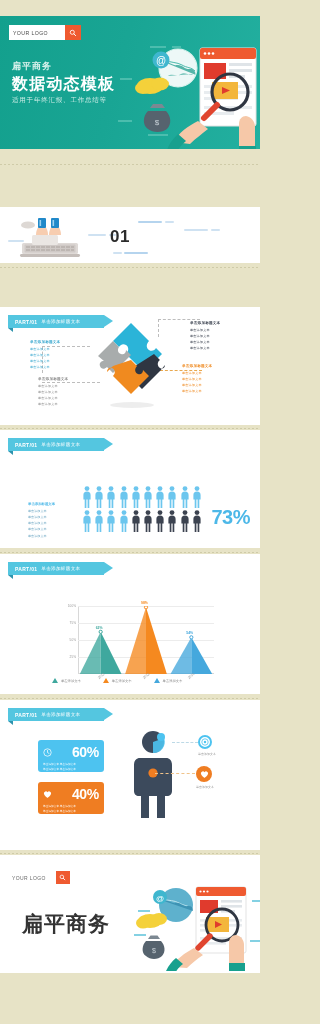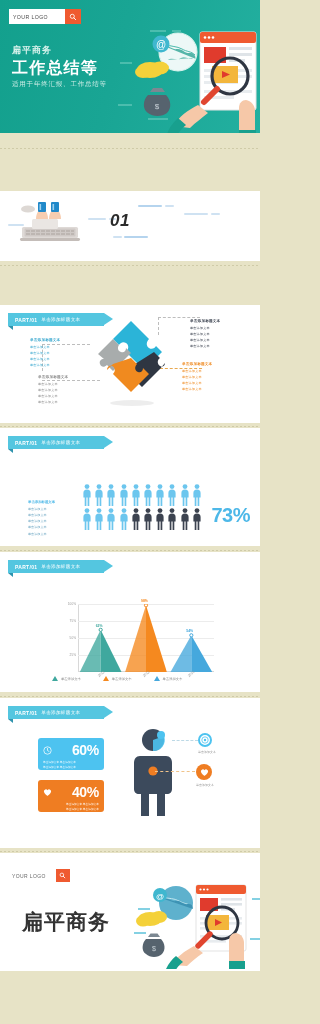--- a/index.html
+++ b/index.html
@@ -1,21 +1,21 @@
 <!DOCTYPE html>
 <html><head>
 <meta charset="utf-8">
 <style>
   * { box-sizing: border-box; margin:0; padding:0; }
   html,body { background:#e7e3c6; }
   body {
     width:260px; height:1024px; position:relative; overflow:hidden;
     font-family:"Liberation Sans", sans-serif;
   }
-  .page { width:260px; position:relative; }
+  .page { width:260px; position:relative;margin-top:16px; }
 
   
   .slide { width:260px; background:#fff; position:relative; overflow:hidden; }
 
   
   .hero { height:133px; background:#1ba392; position:relative; overflow:hidden; }
   .hero-bg-grad { position:absolute; inset:0;
      background:linear-gradient(105deg,#13a08d 0%,#19a594 45%,#23b0a0 100%); }
   .logo-box { position:absolute; left:9px; top:9px; display:flex; height:15px; z-index:6; }
   .logo-field { background:#fff; width:56px; display:flex; align-items:center;
@@ -30,21 +30,21 @@
   .hero-art { position:absolute; right:-4px; top:22px; width:130px; height:112px; }
   .dashline { position:absolute; height:1.6px; background:#5cc4b6; opacity:.75; }
 
   
   .gap { background:#e7e3c6; width:260px; }
   .gap-dot { background:#e7e3c6; width:260px; position:relative; }
   .dotline { position:absolute; left:0; right:0; height:1px;
     background-image:repeating-linear-gradient(to right,#cfcba8 0 2px,transparent 2px 4px); }
 
   
-  .s2 { height:70px;font-style:italic; }
+  .s2 { height:56px; }
   .s2 .lap { position:absolute; left:14px; top:6px; width:72px; height:48px; }
   .s2 .num { position:absolute; left:110px; top:20px; font-size:17px; font-weight:bold;
      color:#2b2b2b; font-family:"Liberation Sans", sans-serif; letter-spacing:.5px;}
   .fakebar { position:absolute; background:#cfe2f2; height:2.2px; border-radius:1px;}
   .fakebar.d { background:#b5d4ee; }
 
   
   .ribbon { position:relative; height:13px; width:96px; margin:8px 0 0 8px;
      background:#54c6e0; display:flex; align-items:center; padding-left:7px; }
   .ribbon:after { content:""; position:absolute; right:-9px; top:0;
@@ -132,21 +132,21 @@
       <div class="logo-btn">
         <svg viewBox="0 0 16 16">
           <circle cx="6.6" cy="6.6" r="4.1" fill="none" stroke="#fff" stroke-width="1.7"></circle>
           <line x1="9.8" y1="9.8" x2="13.4" y2="13.4" stroke="#fff" stroke-width="1.9" stroke-linecap="round"></line>
         </svg>
       </div>
     </div>
 
     <div class="hero-text">
       <div class="hero-sub1">扁平商务</div>
-      <div class="hero-title">工作总结等</div>
+      <div class="hero-title">数据动态模板</div>
       <div class="hero-sub2">适用于年终汇报、工作总结等</div>
     </div>
 
     <svg class="hero-art" viewBox="0 0 130 112">
 
       <circle cx="44" cy="30" r="19" fill="#ffffff" opacity=".92"></circle>
       <path d="M31 22c6 3 12 2 17 5s9 2 13 6" stroke="#49b9ab" stroke-width="1" fill="none"></path>
       <path d="M30 24c5-1 8 4 13 3s8 5 13 4 6 6 6 6" fill="#3aa99b" opacity=".85"></path>
       <path d="M34 38c4-3 9 1 13-2s9 3 12 0" fill="#3aa99b" opacity=".7"></path>
       <circle cx="44" cy="30" r="19" fill="none" stroke="#d8f2ec" stroke-width="1.1"></circle>
@@ -503,21 +503,21 @@
         </svg>
         <span class="pc">60%</span>
       </div>
       <div class="body">
         <div>单击添加文本 单击添加文本</div>
         <div>单击添加文本 单击添加文本</div>
         <div>单击添加文本 单击添加文本</div>
       </div>
     </div>
 
-    <div class="card" style="top:82px;background:#ef7d22;text-align:right;">
+    <div class="card" style="top:82px;background:#ef7d22;">
       <div class="top">
         <svg width="9" height="9" viewBox="0 0 16 16">
           <path d="M8 14S1.6 9.8 1.6 5.8A3.4 3.4 0 018 4.2a3.4 3.4 0 016.4 1.6C14.4 9.8 8 14 8 14z" fill="#fff"></path>
         </svg>
         <span class="pc">40%</span>
       </div>
       <div class="body">
         <div>单击添加文本 单击添加文本</div>
         <div>单击添加文本 单击添加文本</div>
         <div>单击添加文本 单击添加文本</div>

